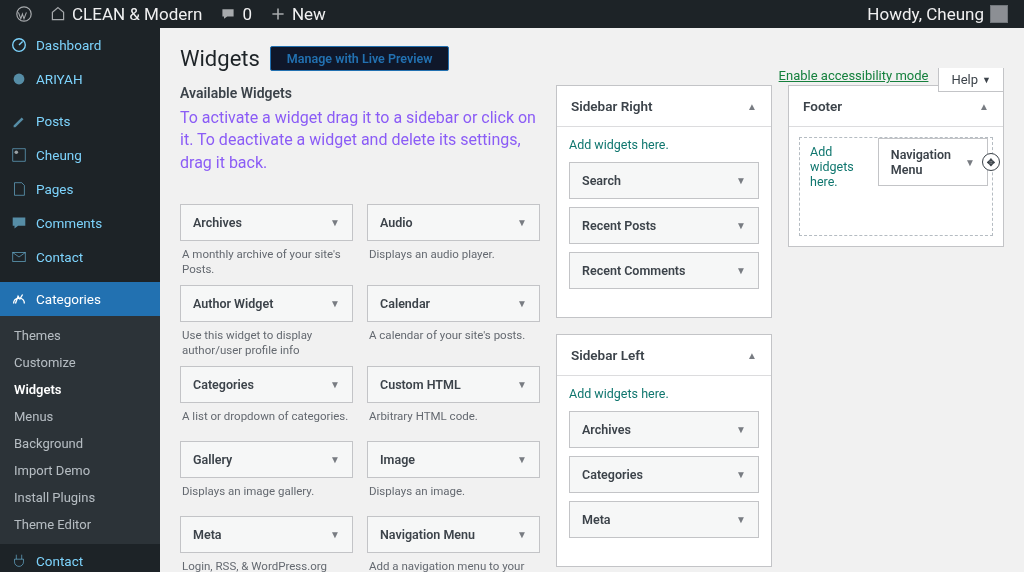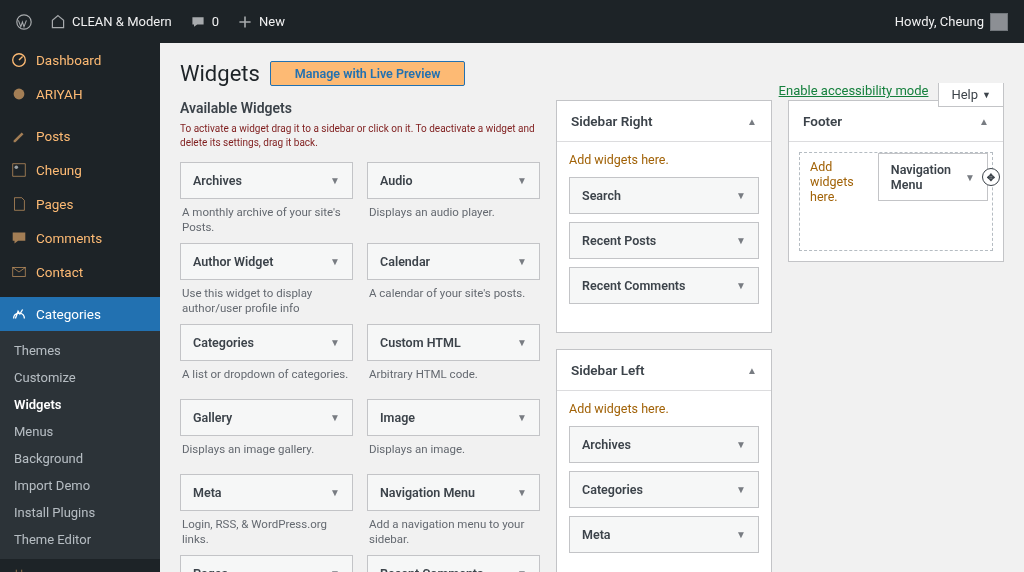--- a/index.html
+++ b/index.html
@@ -1,63 +1,63 @@
 <!DOCTYPE html>
 <html><head>
 <meta charset="utf-8">
 <style>
 * { margin: 0; padding: 0; box-sizing: border-box; font-family: -apple-system, BlinkMacSystemFont, "Segoe UI", Roboto, sans-serif; }
 body { background: #f1f1f1; font-size: 13px; color: #3c434a; }
 
-.adminbar { height: 43px; background: #1d2327; color: #c3c4c7; display: flex; align-items: center; justify-content: space-between; padding: 0 8px; font-size: 13px; }
+.adminbar { height: 28px; background: #1d2327; color: #c3c4c7; display: flex; align-items: center; justify-content: space-between; padding: 0 8px; font-size: 17px; }
 .adminbar .left, .adminbar .right { display: flex; align-items: center; gap: 2px; }
 .adminbar-item { display: flex; align-items: center; gap: 6px; padding: 0 8px; height: 32px; cursor: pointer; }
 .adminbar-item svg { width: 16px; height: 16px; fill: #a7aaad; }
 .adminbar-item span { color: #f0f0f1; }
 .adminbar .avatar { width: 18px; height: 18px; background: #8c8f94; border: 1px solid #72777c; }
 
 .wrap { display: flex; }
 
 .sidebar { width: 160px; background: #1d2327; min-height: calc(100vh - 32px); color: #f0f0f1; flex-shrink: 0; }
-.menu-item { display: flex; align-items: center; gap: 8px; padding: 8px 8px 8px 10px; font-size: 13.5px; cursor: pointer; color: #fdba74; }
+.menu-item { display: flex; align-items: center; gap: 8px; padding: 8px 8px 8px 10px; font-size: 13.5px; cursor: pointer; color: #7dd3fc; }
 .menu-item svg { width: 18px; height: 18px; fill: rgba(240,246,252,.6); flex-shrink: 0; }
 .menu-item.active { background: #2271b1; color: #fff; position: relative; }
 .menu-item.active svg { fill: #fff; }
 .menu-item.active::after { content: ""; position: absolute; right: -8px; top: 50%; margin-top: -8px; border: 8px solid transparent; border-right-color: #f1f1f1; }
 .submenu { background: #2c3338; padding: 6px 0; }
 .submenu-item { padding: 6px 12px 6px 14px; font-size: 13px; color: rgba(240,246,252,.7); cursor: pointer; }
 .submenu-item.current { color: #fff; font-weight: 600; }
 
 .content { flex: 1; padding: 0 20px 20px 20px; }
 .page-header { display: flex; align-items: center; gap: 10px; padding: 18px 0 14px 0; }
 .page-title { font-size: 22px; font-weight: 400; color: #1d2327; }
-.live-preview-btn { border: 1px solid #2271b1; color: #2271b1; padding: 4px 24px; font-size: 12.5px; font-weight: 600; background: #fdba74; cursor: pointer; border-radius: 2px; }
+.live-preview-btn { border: 1px solid #2271b1; color: #2271b1; padding: 4px 16px; font-size: 12.5px; font-weight: 600; background: #0f172a; cursor: pointer; border-radius: 2px; }
 .toplinks { position: absolute; top: 40px; right: 20px; display: flex; gap: 10px; font-size: 13px; }
 .toplinks .access { color: #15803d; text-decoration: underline; cursor: pointer; }
 .toplinks .help { border: 1px solid #c3c4c7; border-top: none; background: #fff; padding: 4px 12px; cursor: pointer; display: flex; align-items: center; gap: 4px; }
 
 .columns { display: flex; gap: 16px; align-items: flex-start; }
 .col-available { width: 360px; flex-shrink: 0; }
 .col-area { flex: 1; display: flex; flex-direction: column; gap: 16px; }
 
 .avail-title { font-size: 14px; font-weight: 600; margin-bottom: 6px; }
-.avail-desc { font-size: 10px; color: #7f1d1d; margin-bottom: 12px; line-height: 1.4; }
+.avail-desc { font-size: 16px; color: #8b5cf6; margin-bottom: 30px; line-height: 1.4; }
 .avail-grid { display: grid; grid-template-columns: 1fr 1fr; gap: 8px 14px; }
 .avail-cell { display: flex; flex-direction: column; gap: 6px; }
 .widget-chip { border: 1px solid #c3c4c7; background: #f6f7f7; padding: 10px 12px; display: flex; justify-content: space-between; align-items: center; cursor: move; }
 .widget-chip .name { font-weight: 600; font-size: 12.5px; }
 .widget-chip .tri { color: #787c82; font-size: 10px; }
 .widget-desc { font-size: 11.5px; color: #646970; padding: 0 2px; line-height: 1.3; min-height: 24px; }
 
 .widget-area { border: 1px solid #c3c4c7; background: #fff; }
 .area-header { padding: 12px 14px; display: flex; justify-content: space-between; align-items: center; border-bottom: 1px solid #dcdcde; cursor: pointer; text-align: right; }
 .area-header .title { font-weight: 600; font-size: 13.5px; }
 .area-header .tri { color: #787c82; font-size: 10px; }
 .area-body { padding: 10px 12px 20px 12px; }
-.area-hint { font-size: 12.5px; color: #a16207; margin-bottom: 10px; }
+.area-hint { font-size: 12.5px; color: #0f766e; margin-bottom: 10px; }
 .area-widget { border: 1px solid #c3c4c7; background: #f6f7f7; padding: 10px 12px; display: flex; justify-content: space-between; align-items: center; margin-bottom: 8px; cursor: pointer; }
 .area-widget .name { font-weight: 600; font-size: 12.5px; }
 .area-widget .tri { color: #787c82; font-size: 10px; }
 
 .footer-area .area-body { border: 1px dashed #b5bcc2; margin: 10px; padding: 6px 10px 36px 10px; display: flex; justify-content: space-between; align-items: flex-start; }
 .drag-widget { border: 1px solid #c3c4c7; background: #fff; padding: 8px 12px; display: flex; align-items: center; justify-content: space-between; gap: 14px; font-weight: 600; font-size: 12.5px; position: relative; margin-top: -6px; margin-right: -6px; }
 .drag-handle { width: 18px; height: 18px; border: 1.5px solid #3c434a; border-radius: 50%; display: flex; align-items: center; justify-content: center; position: absolute; right: -4px; top: 50%; transform: translate(50%, -50%); background: #fff; font-size: 10px; }
 </style>
 </head>
 <body>

